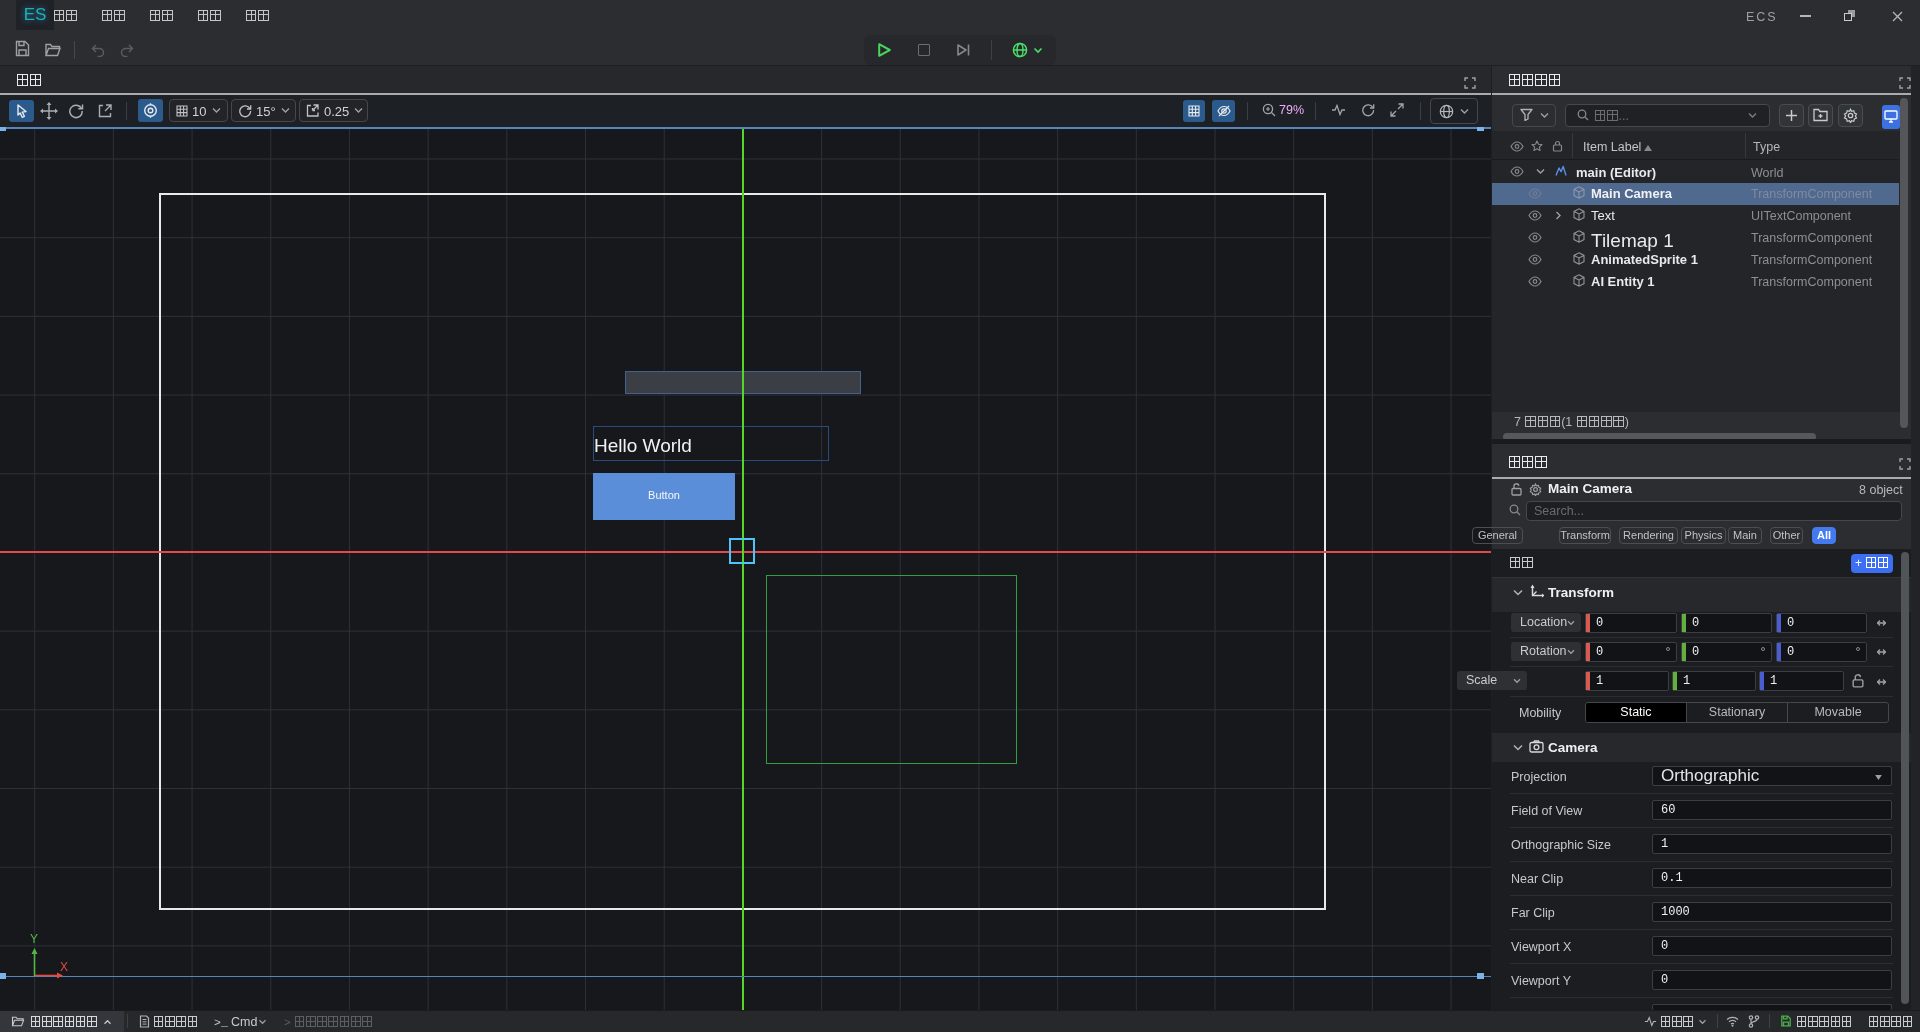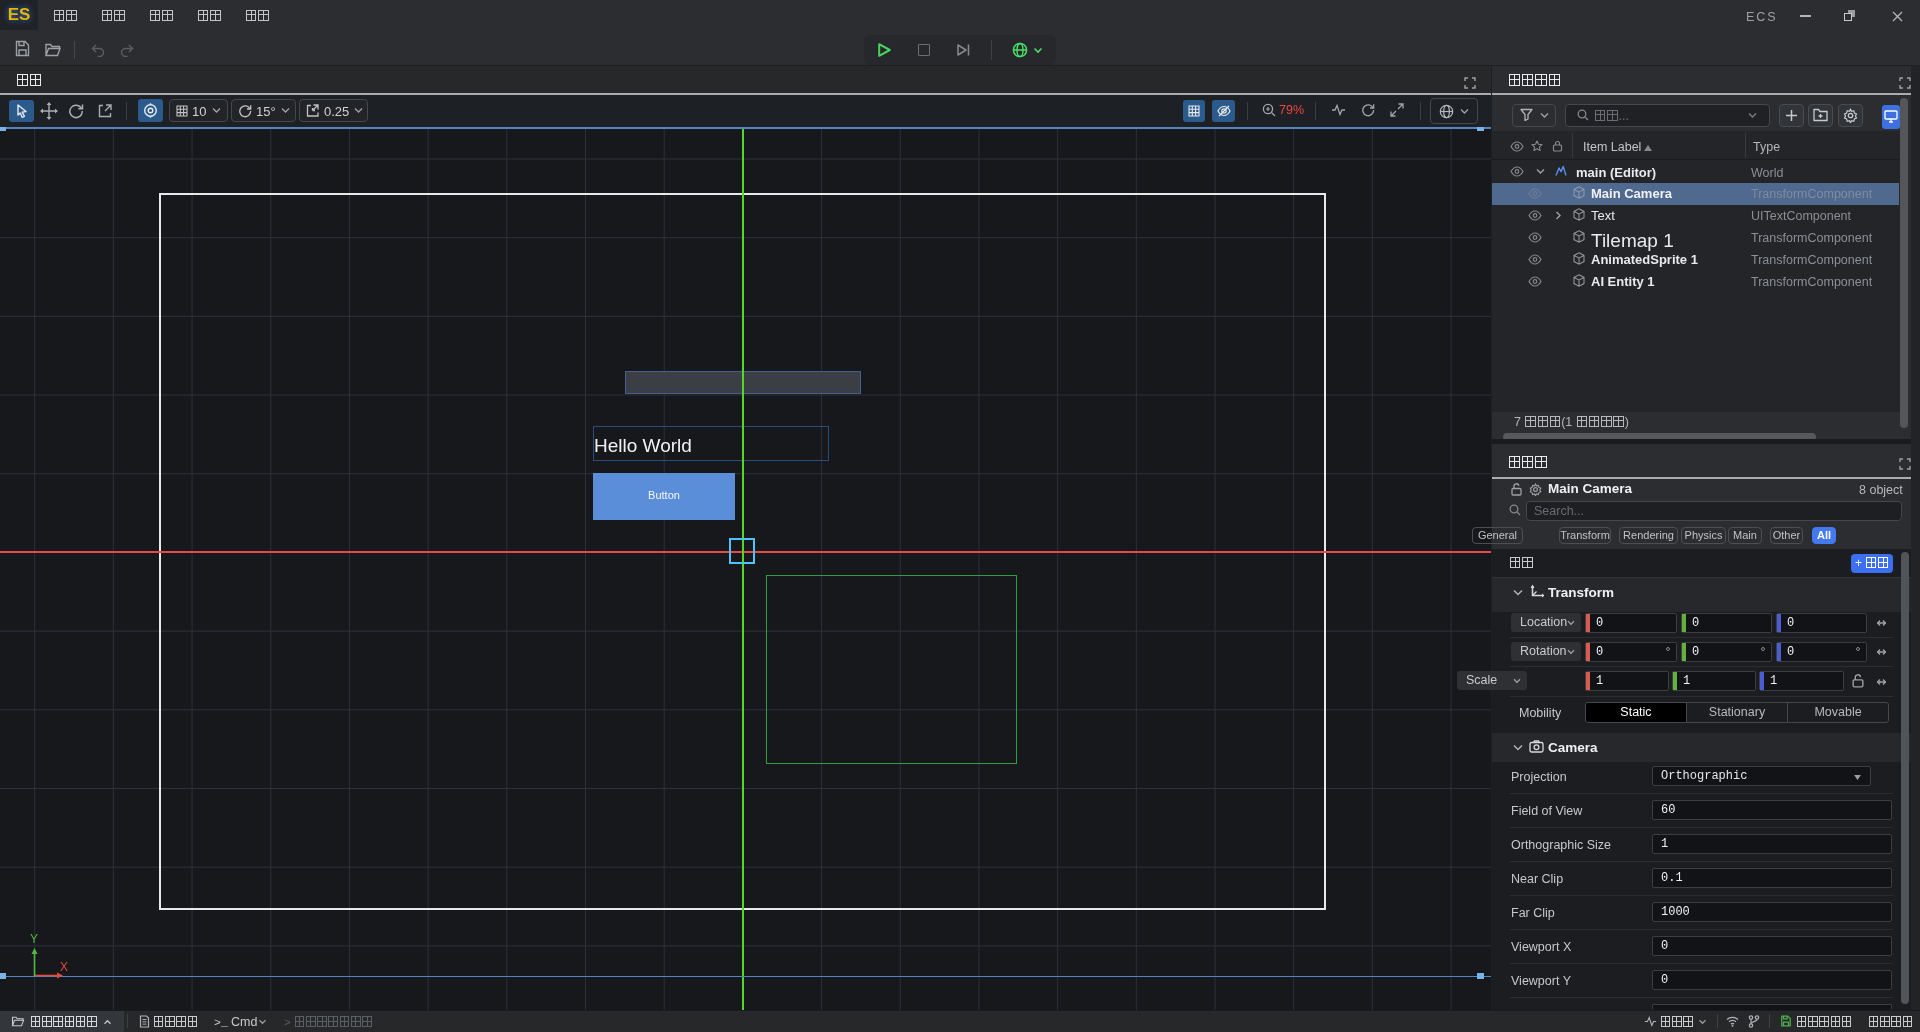--- a/index.html
+++ b/index.html
@@ -5,21 +5,21 @@
 html,body{width:1920px;height:1032px;overflow:hidden;background:#1e1f22}
 #app{position:relative;width:1920px;height:1032px;font-family:"Liberation Sans",sans-serif;color:#c8cacc;font-size:13px;overflow:hidden}
 .abs{position:absolute}
 svg{display:block}
 
 .c{position:relative;display:inline-block;width:.84em;height:.92em;border:1px solid;vertical-align:-.08em;margin:0 .07em}
 .c:before{content:"";position:absolute;left:0;right:0;top:40%;height:1px;background:currentColor}
 .c:after{content:"";position:absolute;top:0;bottom:0;left:45%;width:1px;background:currentColor}
 
 #titlebar{position:absolute;left:0;top:0;width:1920px;height:30px;background:#2b2d30}
-#eslogo{position:absolute;left:0;top:0;width:38px;height:30px;background:#1f2226;color:#eab308;font-weight:bold;font-size:17px;text-align:center;line-height:30px;text-shadow:0 0 6px rgba(63,143,245,.8)}
+#eslogo{position:absolute;left:16px;top:0;width:38px;height:30px;background:#1f2226;color:#14b8a6;font-weight:normal;font-size:17px;text-align:center;line-height:30px;text-shadow:0 0 6px rgba(63,143,245,.8)}
 .menuitem{position:absolute;top:9px;font-size:12.5px;color:#c3c5c8}
 
 #toolbar{position:absolute;left:0;top:30px;width:1920px;height:36px;background:#2b2d30;border-bottom:1px solid #1e1f22}
 .tsep{position:absolute;width:1px;background:#46484c}
 #playpill{position:absolute;left:864px;top:35px;width:192px;height:30px;background:#26282b;border-radius:6px}
 
 #vp-head{position:absolute;left:0;top:66px;width:1491px;height:28px;background:#26282a}
 #vp-line{position:absolute;left:0;top:93px;width:1491px;height:2px;background:#a9abae}
 #vp-tools{position:absolute;left:0;top:95px;width:1491px;height:32px;background:#1d2024}
 #canvas{position:absolute;left:0;top:127px;width:1491px;height:883px;background:#16181c;overflow:hidden;
@@ -166,21 +166,21 @@
       <path d="M1 6C2.5 3 4.5 1.5 7 1.5S11.5 3 13 6C11.5 9 9.5 10.5 7 10.5S2.5 9 1 6z" fill="none" stroke="#e8eaec" stroke-width="1.2"></path>
       <circle cx="7" cy="6" r="2.2" fill="none" stroke="#e8eaec" stroke-width="1.2"></circle>
       <path d="M2 11L12 1" stroke="#e8eaec" stroke-width="1.2"></path>
     </svg>
 <div class="tsep" style="left:1247px;top:102px;height:18px;background:#3a3d41"></div>
 <svg class="abs" style="left:1262px;top:103px" width="14" height="14" viewBox="0 0 14 14">
       <circle cx="6" cy="6" r="4.6" fill="none" stroke="#a2a5a9" stroke-width="1.3"></circle>
       <path d="M9.5 9.5L13 13" stroke="#a2a5a9" stroke-width="1.3"></path>
       <path d="M4 6h4M6 4v4" stroke="#a2a5a9" stroke-width="1.2"></path>
     </svg>
-<span class="abs" style="left:1279px;top:103px;font-size:12.5px;color:#ef4444">79%</span>
+<span class="abs" style="left:1279px;top:103px;font-size:12.5px;color:#f0abfc">79%</span>
 <div class="tsep" style="left:1315px;top:102px;height:18px;background:#3a3d41"></div>
 <svg class="abs" style="left:1331px;top:104px" width="15" height="12" viewBox="0 0 15 12">
       <path d="M1 6h3L6 1.5L9 10.5L11 6h3" fill="none" stroke="#a2a5a9" stroke-width="1.3"></path>
     </svg>
 <svg class="abs" style="left:1361px;top:103px" width="14" height="14" viewBox="0 0 14 14">
       <path d="M12 4.8A5.4 5.4 0 1 0 12.6 7" fill="none" stroke="#a2a5a9" stroke-width="1.3"></path>
       <path d="M12.7 1.3v3.7H9" fill="none" stroke="#a2a5a9" stroke-width="1.3"></path>
     </svg>
 <svg class="abs" style="left:1390px;top:103px" width="14" height="14" viewBox="0 0 14 14">
       <path d="M8.5 1h4.5v4.5M13 1L8 6M5.5 13H1V8.5M1 13l5-5" fill="none" stroke="#a2a5a9" stroke-width="1.3"></path>
@@ -436,21 +436,21 @@
 <svg class="abs" style="left:1513px;top:744px" width="10" height="7" viewBox="0 0 10 7">
       <path d="M1 1.5L5 5.5L9 1.5" fill="none" stroke="#b0b3b6" stroke-width="1.5"></path>
     </svg>
 <svg class="abs" style="left:1529px;top:740px" width="15" height="13" viewBox="0 0 15 13">
       <rect x="1" y="2.5" width="13" height="9.5" rx="1.5" fill="none" stroke="#d8dadc" stroke-width="1.3"></rect>
       <path d="M4.5 2.5l1-1.5h4l1 1.5" fill="none" stroke="#d8dadc" stroke-width="1.3"></path>
       <circle cx="7.5" cy="7.2" r="2.4" fill="none" stroke="#d8dadc" stroke-width="1.3"></circle>
     </svg>
 <span class="abs" style="left:1548px;top:740px;font-size:13.5px;font-weight:bold;color:#eef0f2">Camera</span>
 <span class="ilabel" style="top:770px">Projection</span>
-<div class="ibox" style="left:1652px;top:766px;width:219px;font-family:Liberation Mono, monospace;font-size:12px;color:#e4e6e8"><span style="padding-left:8px">Orthographic</span><svg style="position:absolute;right:9px;top:8px" width="7" height="5" viewBox="0 0 8 6">
+<div class="ibox" style="left:1652px;top:766px;width:240px;font-family:Liberation Sans, sans-serif;font-size:17px;color:#e4e6e8"><span style="padding-left:8px">Orthographic</span><svg style="position:absolute;right:9px;top:8px" width="7" height="5" viewBox="0 0 8 6">
         <path d="M4 6L0 0h8z" fill="#9da0a4"></path>
       </svg></div>
 <div class="rowdiv" style="top:793px"></div>
 <span class="ilabel" style="top:804px">Field of View</span>
 <div class="ibox" style="left:1652px;top:800px;width:240px"><span style="padding-left:8px">60</span></div>
 <div class="rowdiv" style="top:827px"></div>
 <span class="ilabel" style="top:838px">Orthographic Size</span>
 <div class="ibox" style="left:1652px;top:834px;width:240px"><span style="padding-left:8px">1</span></div>
 <div class="rowdiv" style="top:861px"></div>
 <span class="ilabel" style="top:872px">Near Clip</span>

